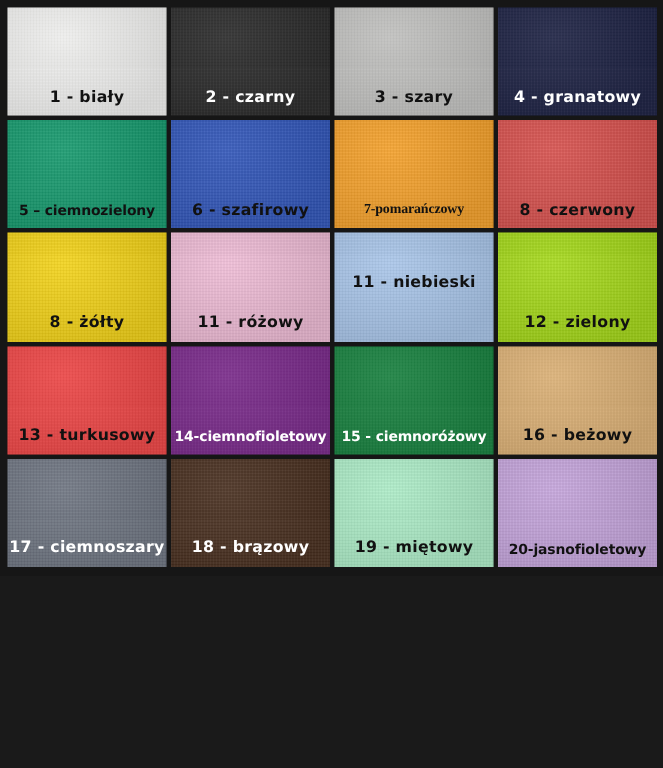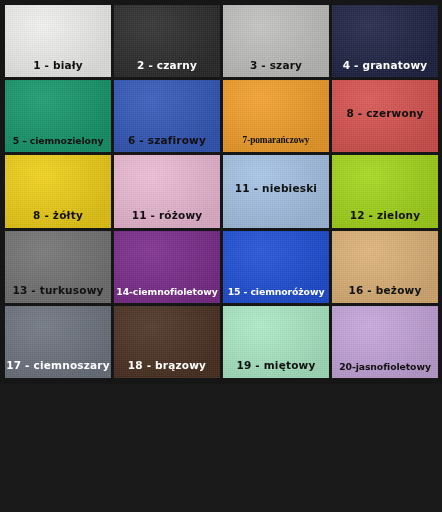--- a/index.html
+++ b/index.html
@@ -89,42 +89,42 @@
     </div>
     <div class="swatch" style="background: rgb(20, 153, 108);">
       <div class="swatch-label tight label-dark" style="color: rgb(17, 17, 17);">5 – ciemnozielony</div>
     </div>
     <div class="swatch" style="background: rgb(50, 87, 187);">
       <div class="swatch-label label-dark" style="color: rgb(17, 17, 17);">6 - szafirowy</div>
     </div>
     <div class="swatch" style="background: rgb(245, 160, 41);">
       <div class="swatch-label tight label-dark" style="color: rgb(17, 17, 17); font-family: Liberation Serif, serif;">7-pomarańczowy</div>
     </div>
-    <div class="swatch" style="background: rgb(217, 82, 79); justify-content: center;">
+    <div class="swatch" style="background: rgb(217, 82, 79);">
       <div class="swatch-label label-dark" style="color: rgb(17, 17, 17);">8 - czerwony</div>
     </div>
     <div class="swatch" style="background: rgb(242, 209, 21);">
       <div class="swatch-label label-dark" style="color: rgb(17, 17, 17);">8 - żółty</div>
     </div>
     <div class="swatch" style="background: rgb(239, 188, 214);">
       <div class="swatch-label label-dark" style="color: rgb(17, 17, 17);">11 - różowy</div>
     </div>
     <div class="swatch" style="background: rgb(167, 196, 232); justify-content: center;">
       <div class="swatch-label label-dark" style="color: rgb(17, 17, 17);">11 - niebieski</div>
     </div>
     <div class="swatch" style="background: rgb(165, 217, 25);">
       <div class="swatch-label label-dark" style="color: rgb(17, 17, 17);">12 - zielony</div>
     </div>
-    <div class="swatch" style="background: #737373; align-items: center;">
+    <div class="swatch" style="background: #ef4444; align-items: center;">
       <div class="swatch-label label-dark" style="color: rgb(17, 17, 17);">13 - turkusowy</div>
     </div>
     <div class="swatch" style="background: rgb(123, 42, 140);">
       <div class="swatch-label tight label-light" style="color: rgb(255, 255, 255);">14-ciemnofioletowy</div>
     </div>
-    <div class="swatch" style="background: #1d4ed8;">
+    <div class="swatch" style="background: #15803d;">
       <div class="swatch-label tight label-light" style="color: rgb(255, 255, 255);">15 - ciemnoróżowy</div>
     </div>
     <div class="swatch" style="background: rgb(223, 179, 119);">
       <div class="swatch-label label-dark" style="color: rgb(17, 17, 17);">16 - beżowy</div>
     </div>
     <div class="swatch" style="background: rgb(109, 116, 128);">
       <div class="swatch-label label-light" style="color: rgb(255, 255, 255);">17 - ciemnoszary</div>
     </div>
     <div class="swatch" style="background: rgb(74, 48, 32);">
       <div class="swatch-label label-light" style="color: rgb(255, 255, 255);">18 - brązowy</div>

